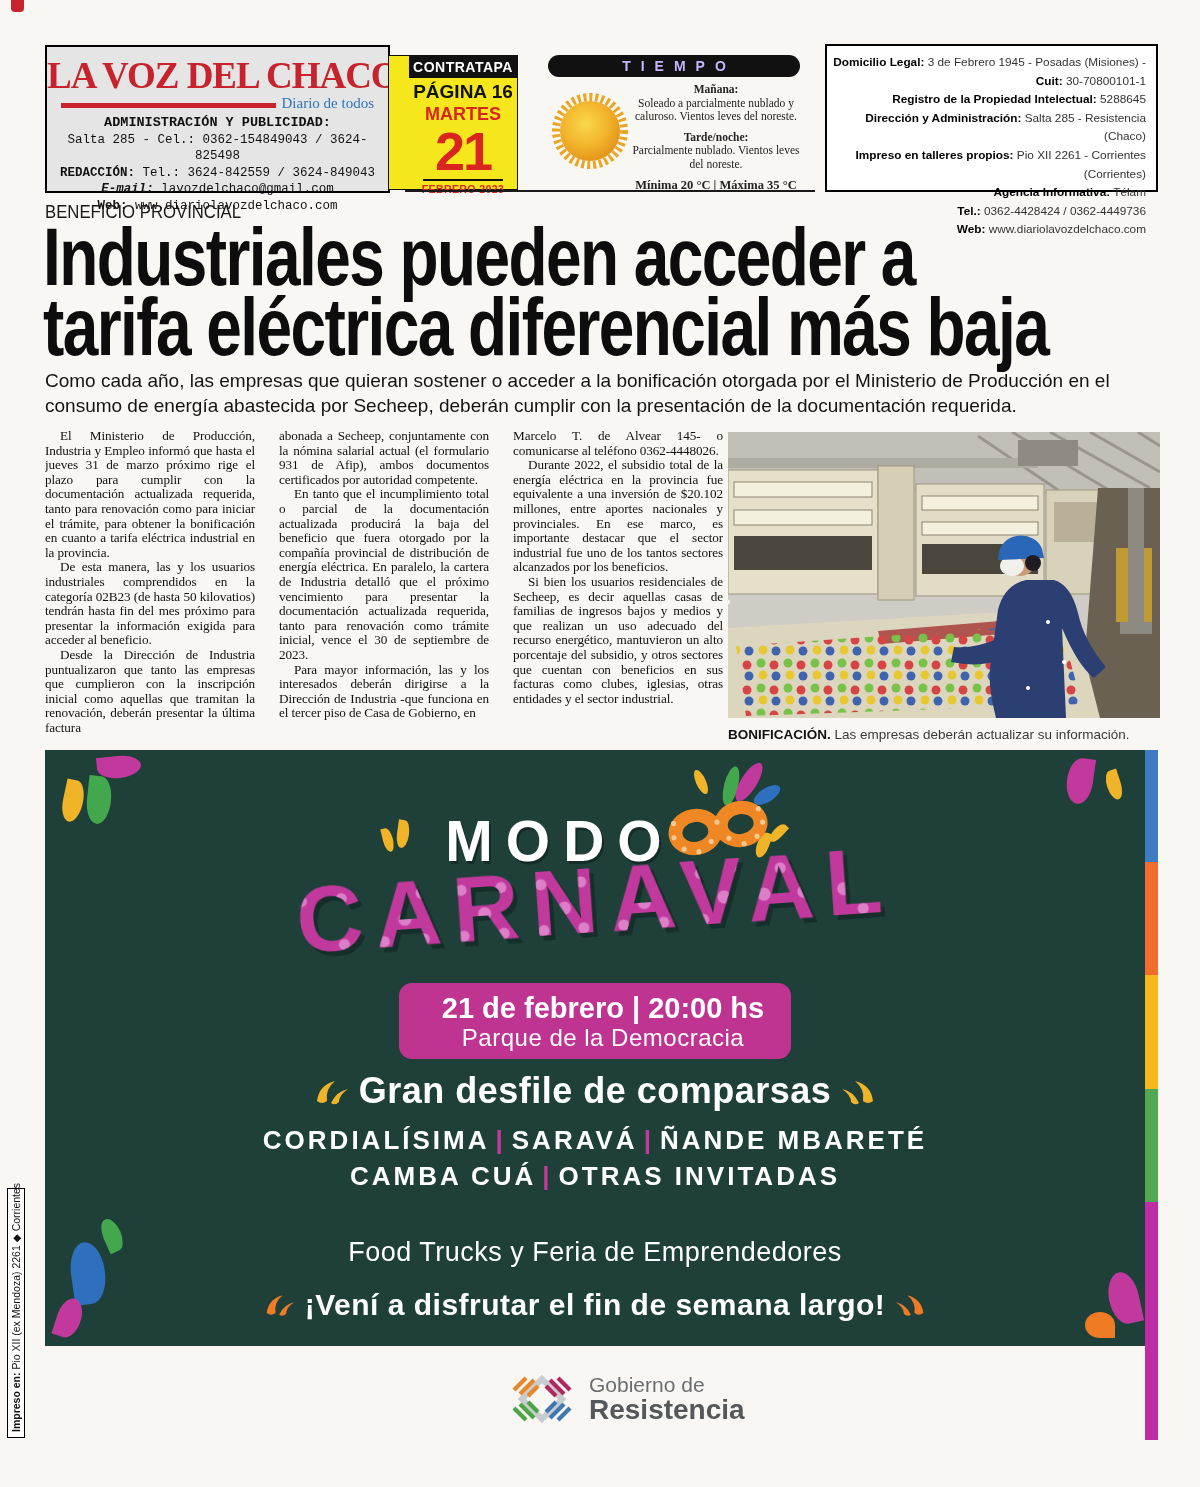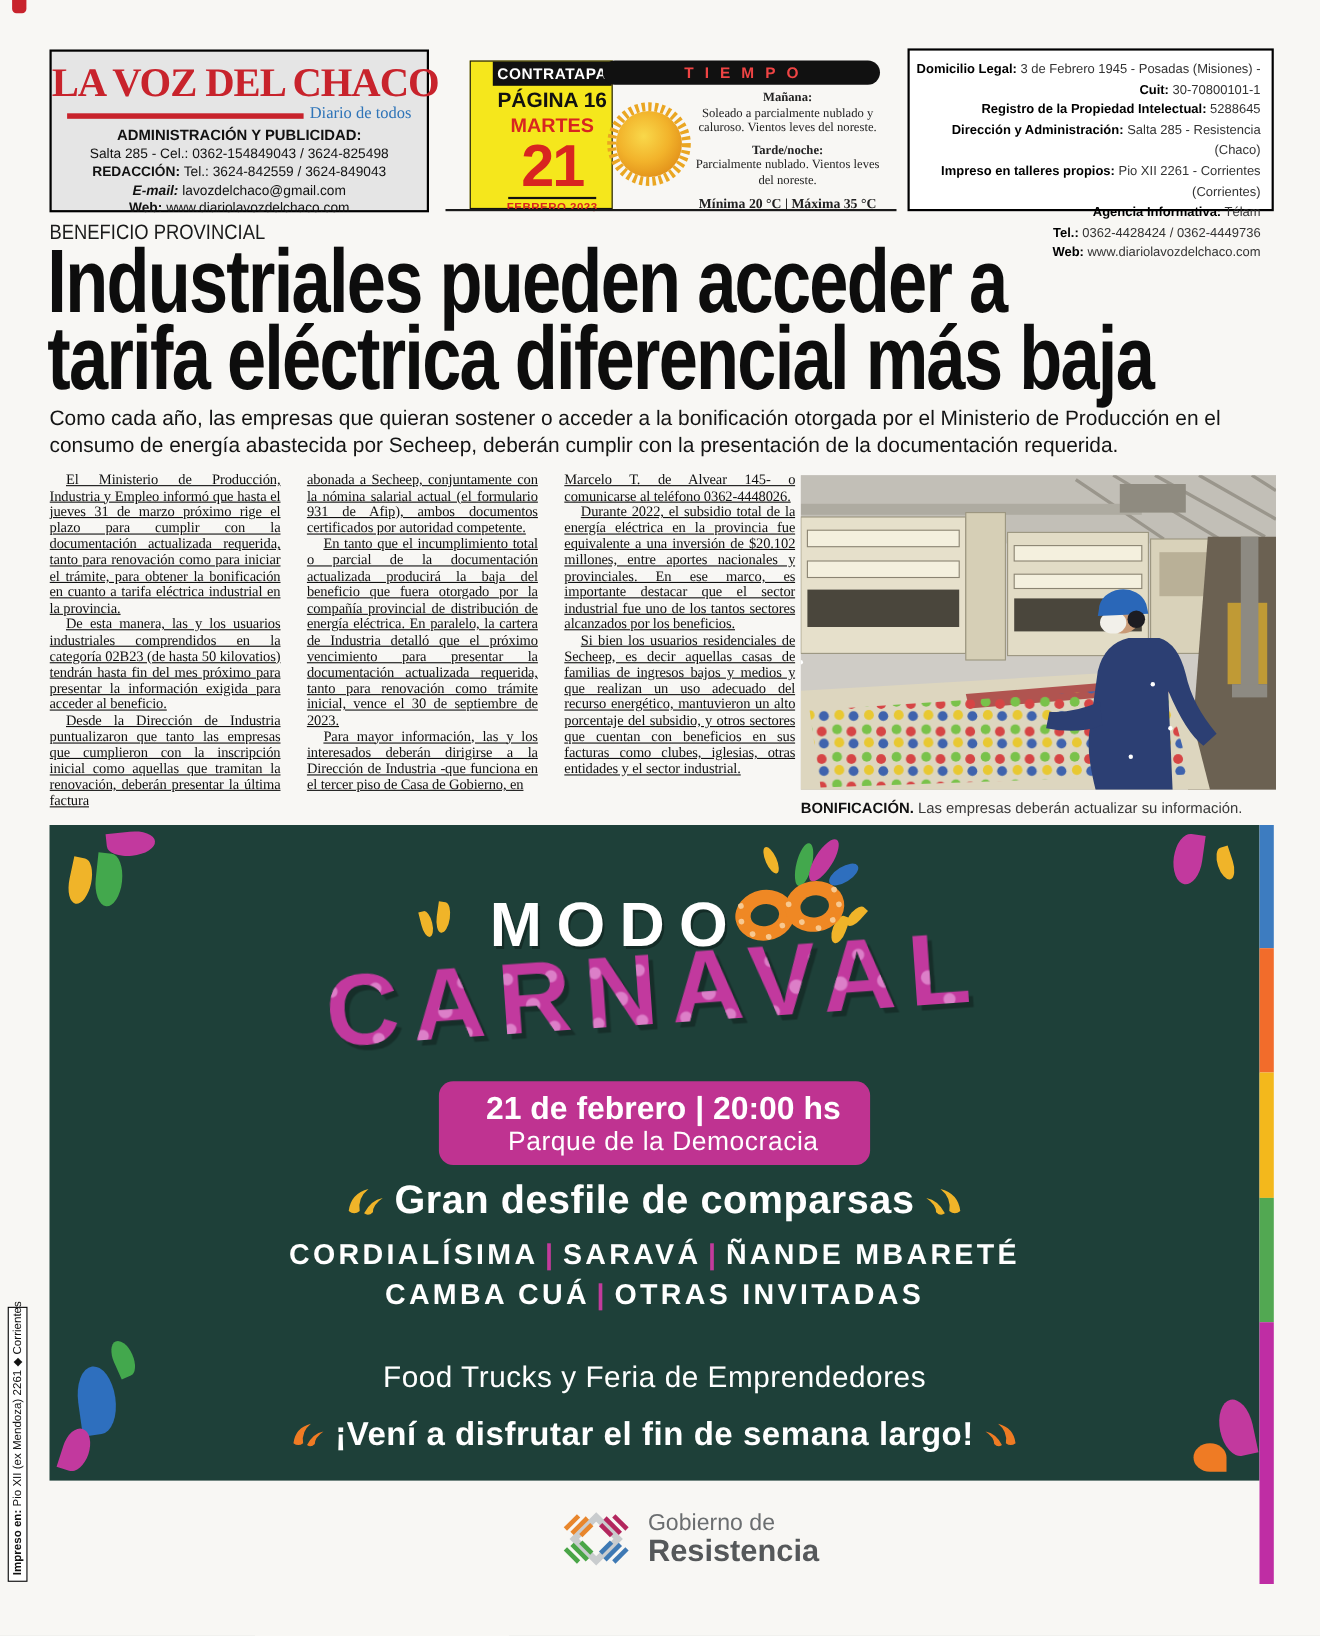--- a/index.html
+++ b/index.html
@@ -11,37 +11,37 @@
   .corner-mark{position:absolute;left:11px;top:0;width:13px;height:12px;background:#c8232c;
                border-radius:0 0 4px 4px;}
   .mast-box{position:absolute;left:45px;top:45px;width:345px;height:148px;border:2px solid #000;
             background:#e5e5e5;text-align:center;}
   .mast-title{font-family:"Liberation Serif",serif;font-weight:700;color:#c8232c;font-size:37px;
               letter-spacing:-1px;margin-top:7px;white-space:nowrap;}
   .mast-rule-row{display:flex;align-items:flex-end;padding:0 14px;margin-top:-2px;}
   .mast-rule{flex:1;height:5px;background:#c8232c;margin-bottom:4px;}
   .mast-tagline{font-family:"Liberation Serif",serif;color:#2e74b8;font-size:15px;margin-left:6px;
                 white-space:nowrap;}
-  .mast-contacts{font-family:Liberation Sans, sans-serif;font-size:12.5px;line-height:16.5px;margin-top:3px;}
+  .mast-contacts{font-family:Liberation Mono, monospace;font-size:12.5px;line-height:16.5px;margin-top:3px;}
   .mast-contacts .b{font-weight:700;}
   .mast-contacts .bi{font-weight:700;font-style:italic;}
   .admin-label{font-weight:700;font-size:13.5px;}
 
-  .page-box{position:absolute;left:427px;top:55px;width:130px;height:135px;background:#f5e71c;
+  .page-box{position:absolute;left:388px;top:55px;width:130px;height:135px;background:#f5e71c;
             border:1px solid #111;text-align:center;padding-left:20px;}
   .page-box-head{background:#111;color:#fff;font-weight:700;font-size:14px;line-height:22px;
                  letter-spacing:.5px;}
   .page-box-page{font-size:19px;font-weight:700;color:#111;margin-top:3px;}
   .page-box-day{font-size:18px;font-weight:700;color:#d82520;margin-top:1px;}
   .page-box-num{font-size:54px;font-weight:700;color:#d82520;line-height:52px;letter-spacing:-2px;}
   .page-box-line{width:74%;height:2px;background:#111;margin:2px auto 2px;}
   .page-box-month{font-size:10.5px;font-weight:700;color:#d82520;letter-spacing:.4px;}
 
   .weather-box{position:absolute;left:548px;top:55px;width:252px;height:135px;}
-  .weather-title{background:#111;color:#ef4444;text-align:center;font-weight:700;font-size:14px;
+  .weather-title{background:#111;color:#c4b5fd;text-align:center;font-weight:700;font-size:14px;
                  line-height:22px;letter-spacing:10px;padding-left:10px;border-radius:11px;}
   .weather-body{display:flex;margin-top:6px;}
   .weather-text{font-family:"Liberation Serif",serif;font-size:11.5px;line-height:13.5px;
                 text-align:center;width:168px;color:#222;}
   .weather-text .b{font-weight:700;}
   .weather-minmax{font-weight:700;font-size:12.5px;margin-top:8px;}
   .w-gap{height:7px;}
 
   .legal-box{position:absolute;left:825px;top:44px;width:333px;height:148px;border:2px solid #000;
              background:#fff;padding:7px 10px 0 6px;text-align:right;font-size:11.8px;
@@ -52,21 +52,21 @@
 
   
   .kicker{position:absolute;left:45px;top:201px;font-size:19px;color:#1a1a1a;
           transform:scaleX(.88);transform-origin:0 50%;white-space:nowrap;}
   .headline{position:absolute;left:43px;top:222px;}
   .headline .hl{display:block;white-space:nowrap;transform:scaleX(.78);transform-origin:0 50%;
                 font-weight:700;font-size:82px;line-height:70px;letter-spacing:-2px;color:#0d0d0d;}
   .lead{position:absolute;left:45px;top:368px;width:1118px;font-size:19px;line-height:25px;
         color:#141414;}
   .columns{position:absolute;left:45px;top:429px;width:678px;height:318px;display:flex;gap:24px;
-           overflow:hidden;text-decoration:underline;}
+           overflow:hidden;}
   .col{width:218px;}
   .col p{margin:0;font-family:"Liberation Serif",serif;font-size:13.2px;line-height:14.6px;
          text-align:justify;text-indent:15px;color:#101010;letter-spacing:-.1px;}
   .col p.cont{text-indent:0;}
 
   .photo{position:absolute;left:728px;top:432px;width:432px;height:286px;background:#cfccc6;}
   .caption{position:absolute;left:728px;top:726px;width:432px;font-size:13.5px;color:#3a3a3a;
            line-height:17px;}
   .caption .b{font-weight:700;color:#111;}
 

